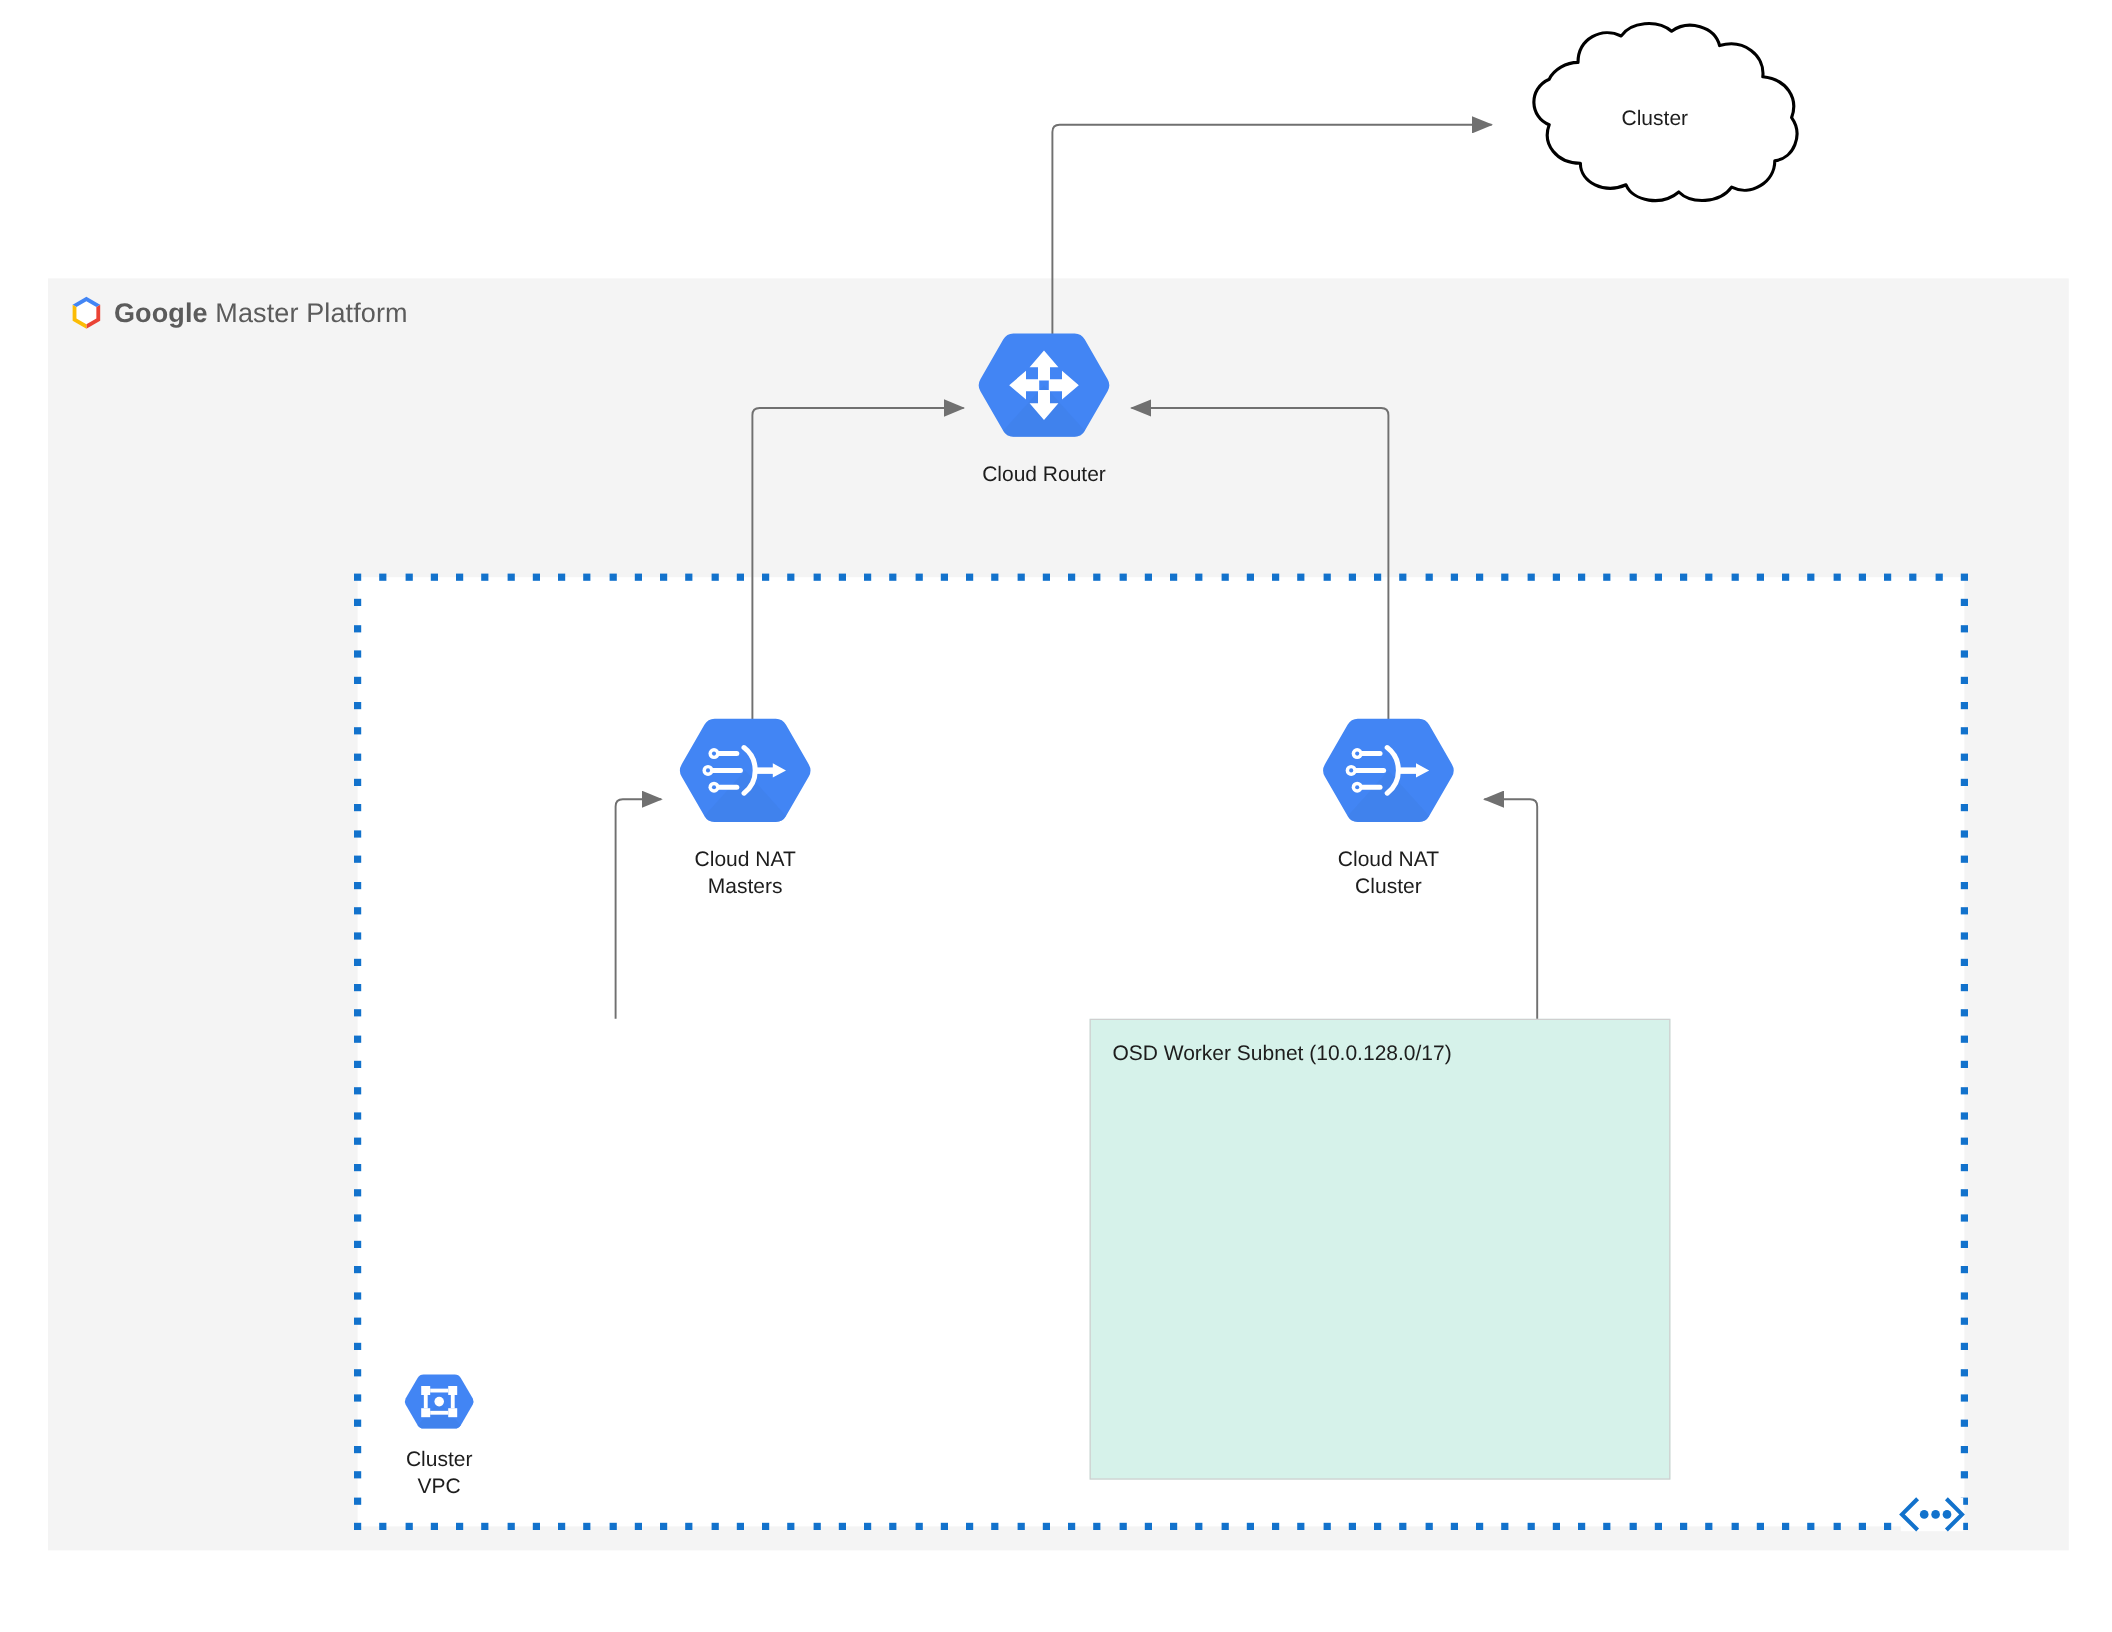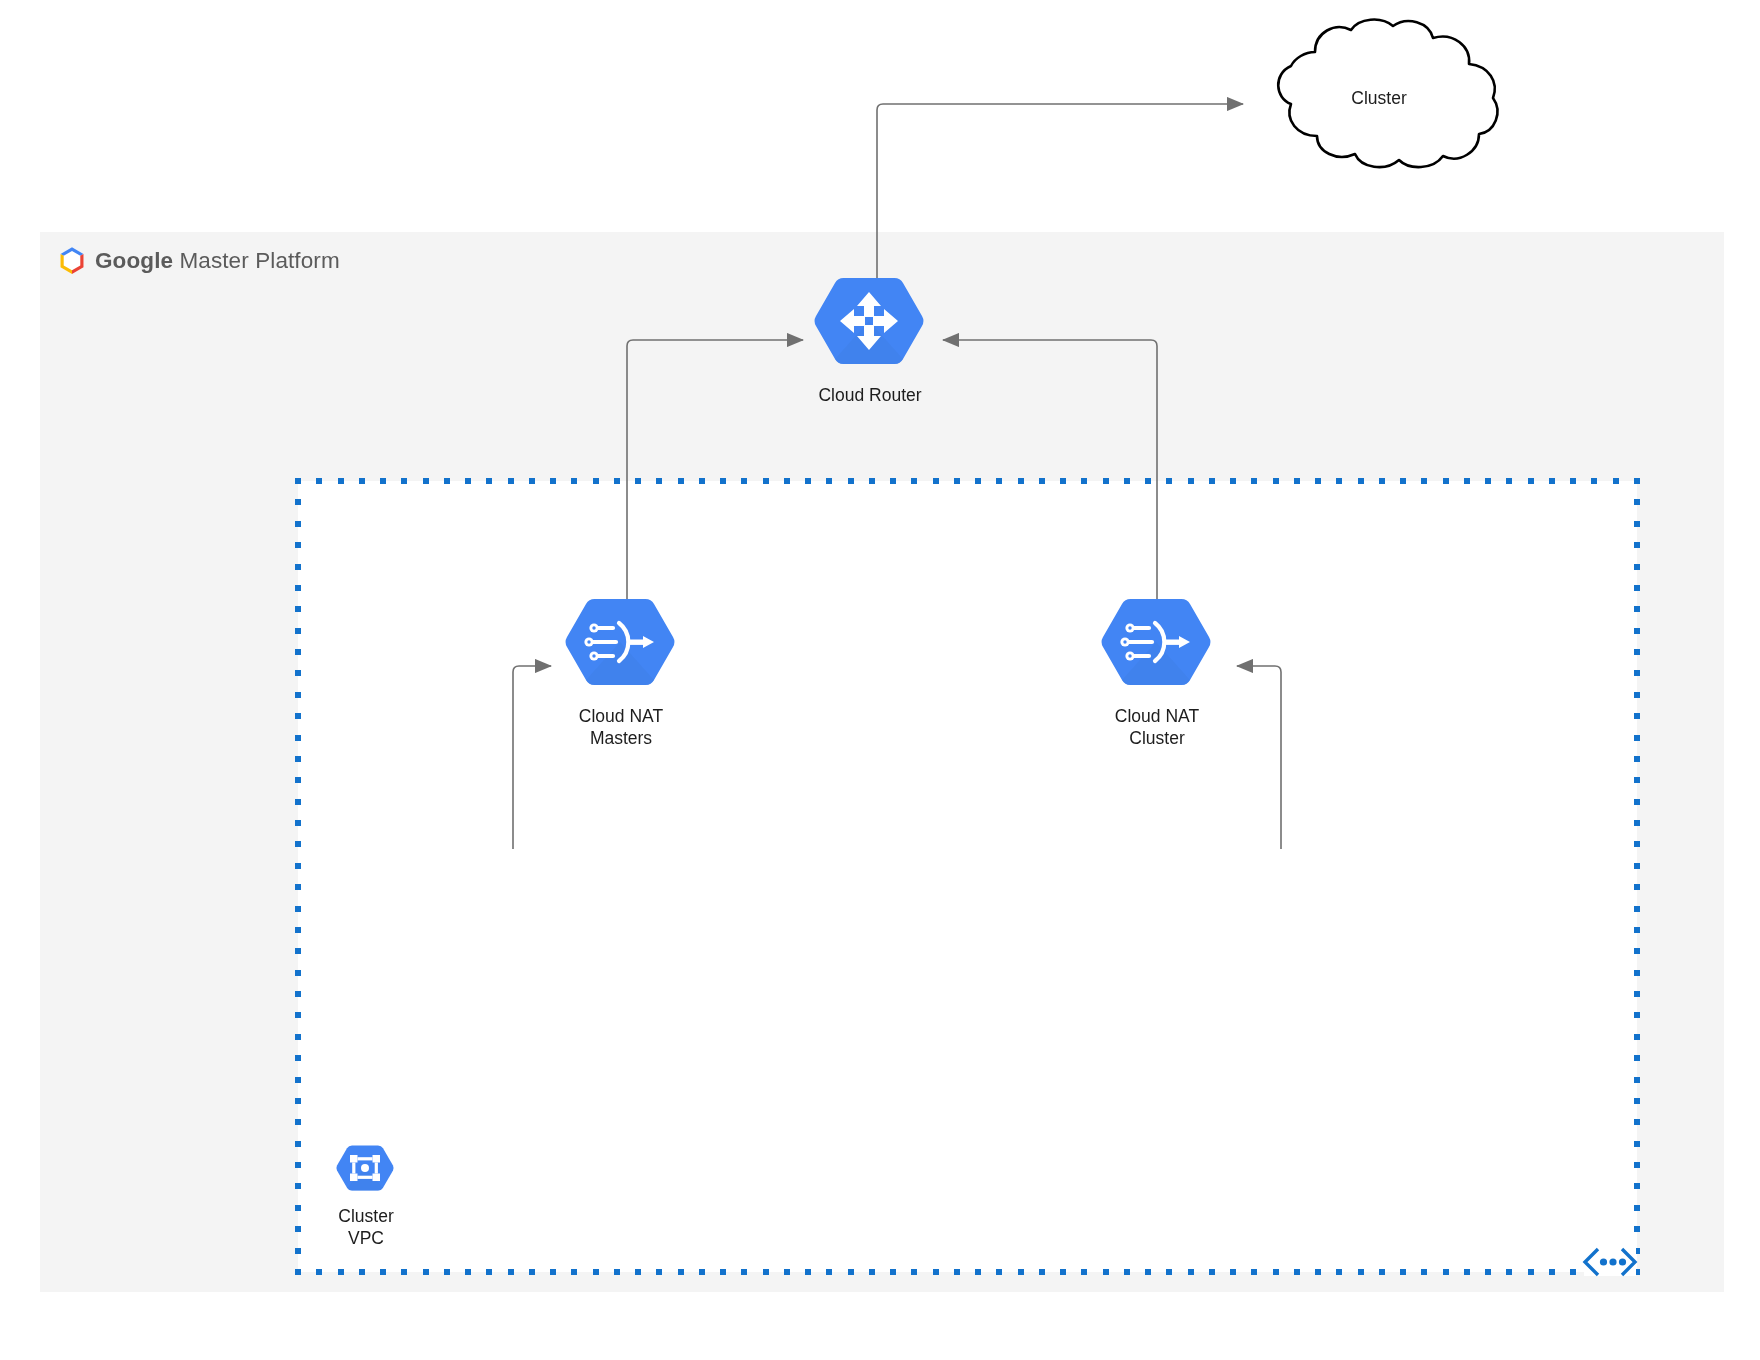--- a/index.html
+++ b/index.html
@@ -26,21 +26,21 @@
   .vpc-badge{position:absolute;left:1578px;top:1242px;width:64px;height:40px;}
 
   
   .subnet{position:absolute;background:#d6f2ea;border:1.5px solid #cfcfcf;}
   .subnet .cap{position:absolute;left:18px;top:17px;font-size:17.5px;color:#1d1d1d;
                white-space:nowrap;}
   #subnet-master{left:430px;top:849px;width:382px;height:382px;}
   #subnet-worker{left:908px;top:849px;width:482px;height:382px;}
 
   
-  .node{position:absolute;display:flex;flex-direction:column;}
+  .node{position:absolute;display:flex;flex-direction:column;align-items:center;}
   .node .cap{margin-top:5px;font-size:17.5px;line-height:21.5px;text-align:center;
              color:#1d1d1d;white-space:nowrap;}
   #node-router{left:810px;top:276px;width:120px;}
   #node-nat-master{left:561px;top:597px;width:120px;}
   #node-nat-worker{left:1097px;top:597px;width:120px;}
   #node-vpc{left:334px;top:1144px;width:64px;}
   #node-vpc .cap{font-size:17.5px;line-height:22px;}
 
   
   .cloud-wrap{position:absolute;left:1253px;top:18px;width:252px;height:152px;}
@@ -278,20 +278,23 @@
     <svg width="64" height="40" viewBox="0 0 64 40">
       <rect x="6" y="6" width="52" height="28" fill="#ffffff"></rect>
       <path d="M20 7 L7 20 L20 33" fill="none" stroke="#1272cc" stroke-width="3.4"></path>
       <path d="M44 7 L57 20 L44 33" fill="none" stroke="#1272cc" stroke-width="3.4"></path>
       <circle cx="25.5" cy="20" r="3.6" fill="#1272cc"></circle>
       <circle cx="35" cy="20" r="3.6" fill="#1272cc"></circle>
       <circle cx="44.5" cy="20" r="3.6" fill="#1272cc"></circle>
     </svg>
   </div>
 
+  <div class="subnet" id="subnet-worker">
+    <span class="cap">OSD Worker Subnet (10.0.128.0/17)</span>
+  </div>
 
   <svg class="edges" width="1760" height="1360">
     <defs>
       <marker id="ah" markerWidth="11" markerHeight="9" refX="10.2" refY="4.5" orient="auto">
         <path d="M0,0 L11,4.5 L0,9 Z" fill="#707070"></path>
       </marker>
     </defs>
     <g fill="none" stroke="#707070" stroke-width="1.6" marker-end="url(#ah)">
 
       <path d="M877,290 L877,110 Q877,104 883,104 L1243,104"></path>

